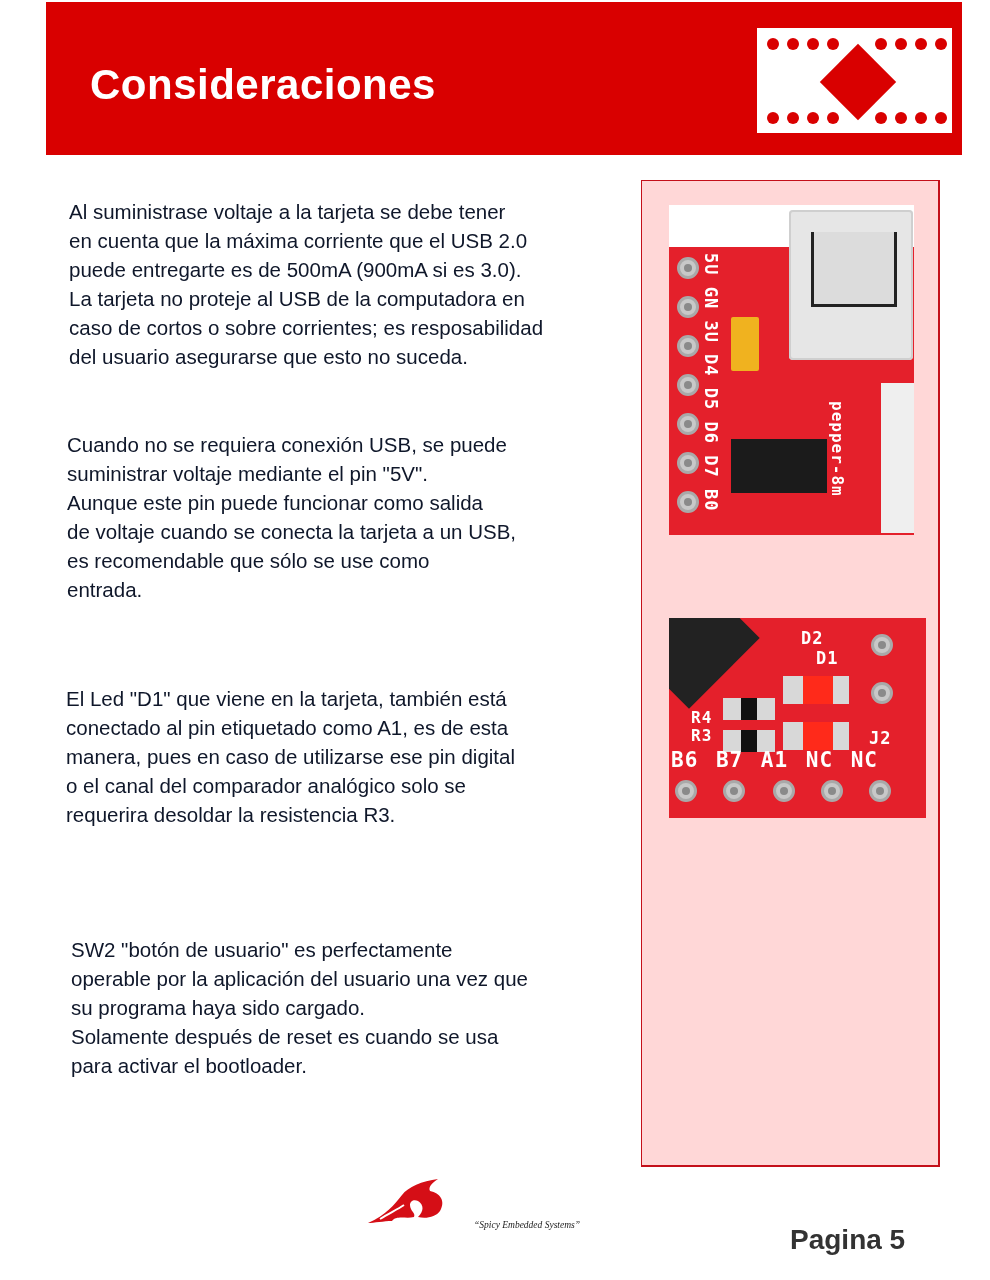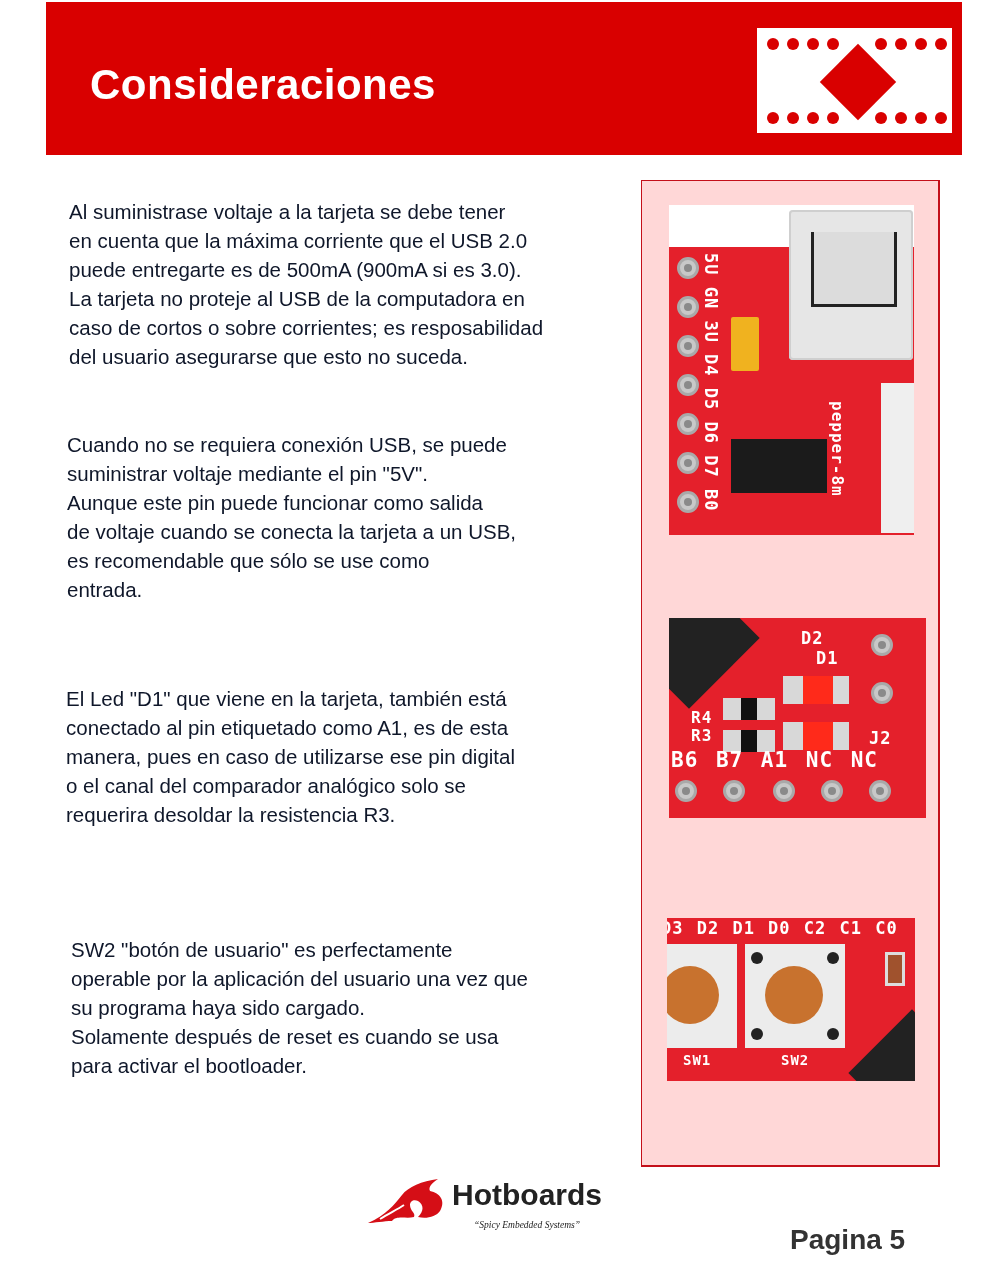--- a/index.html
+++ b/index.html
@@ -155,40 +155,22 @@
     <div class="pcb-label" style="left:2px; top:130px; font-size:21px; word-spacing:4px; white-space:nowrap;">B6 B7 A1 NC NC</div>
     <div class="pad" style="left:6px; top:162px;"></div>
     <div class="pad" style="left:54px; top:162px;"></div>
     <div class="pad" style="left:104px; top:162px;"></div>
     <div class="pad" style="left:152px; top:162px;"></div>
     <div class="pad" style="left:200px; top:162px;"></div>
     <div class="pad" style="left:202px; top:16px;"></div>
     <div class="pad" style="left:202px; top:64px;"></div>
   </div>
 
-  <div class="pcb" style="left:25px; top:737px; width:248px; height:163px;">
-    <div class="pcb-label" style="left:-6px; top:0px; font-size:17px; white-space:nowrap; word-spacing:2px;">D3 D2 D1 D0 C2 C1 C0</div>
-    <div style="position:absolute; left:0; top:26px; width:70px; height:104px; background:#ececec;">
-      <div style="position:absolute; left:-6px; top:22px; width:58px; height:58px; border-radius:50%; background:#c8722e;"></div>
-    </div>
-    <div style="position:absolute; left:78px; top:26px; width:100px; height:104px; background:#ececec;">
-      <div style="position:absolute; left:20px; top:22px; width:58px; height:58px; border-radius:50%; background:#c8722e;"></div>
-      <div style="position:absolute; left:6px; top:8px; width:12px; height:12px; border-radius:50%; background:#222;"></div>
-      <div style="position:absolute; left:82px; top:8px; width:12px; height:12px; border-radius:50%; background:#222;"></div>
-      <div style="position:absolute; left:6px; top:84px; width:12px; height:12px; border-radius:50%; background:#222;"></div>
-      <div style="position:absolute; left:82px; top:84px; width:12px; height:12px; border-radius:50%; background:#222;"></div>
-    </div>
-    <div class="pcb-label" style="left:16px; top:134px; font-size:14px;">SW1</div>
-    <div class="pcb-label" style="left:114px; top:134px; font-size:14px;">SW2</div>
-    <div style="position:absolute; left:218px; top:34px; width:14px; height:28px; background:#a0522d; border:3px solid #ddd;"></div>
-    <div style="position:absolute; left:200px; top:110px; width:90px; height:90px; background:#222; transform:rotate(45deg);"></div>
-  </div>
 </div>
 
 <div class="footer-logo">
   <svg width="82" height="52" viewBox="0 0 82 52">
     <path d="M2 48 C20 40 28 30 36 20 C42 12 56 6 72 4 C66 8 62 12 64 16 C74 18 80 26 74 36 C70 42 60 44 52 42 C58 36 58 30 52 26 C48 24 44 26 44 30 C44 36 50 38 48 42 C40 44 30 40 26 46 C18 46 8 48 2 48 Z" fill="#d50e16"></path>
     <path d="M14 44 C24 38 32 34 38 30" stroke="#ffffff" stroke-width="2" fill="none"></path>
   </svg>
-  <div class="brand-name">Hotboards</div>
   <div class="brand-tagline">“Spicy Embedded Systems”</div>
 </div>
 <div class="page-number">Pagina 5</div>
 
 </body></html>

